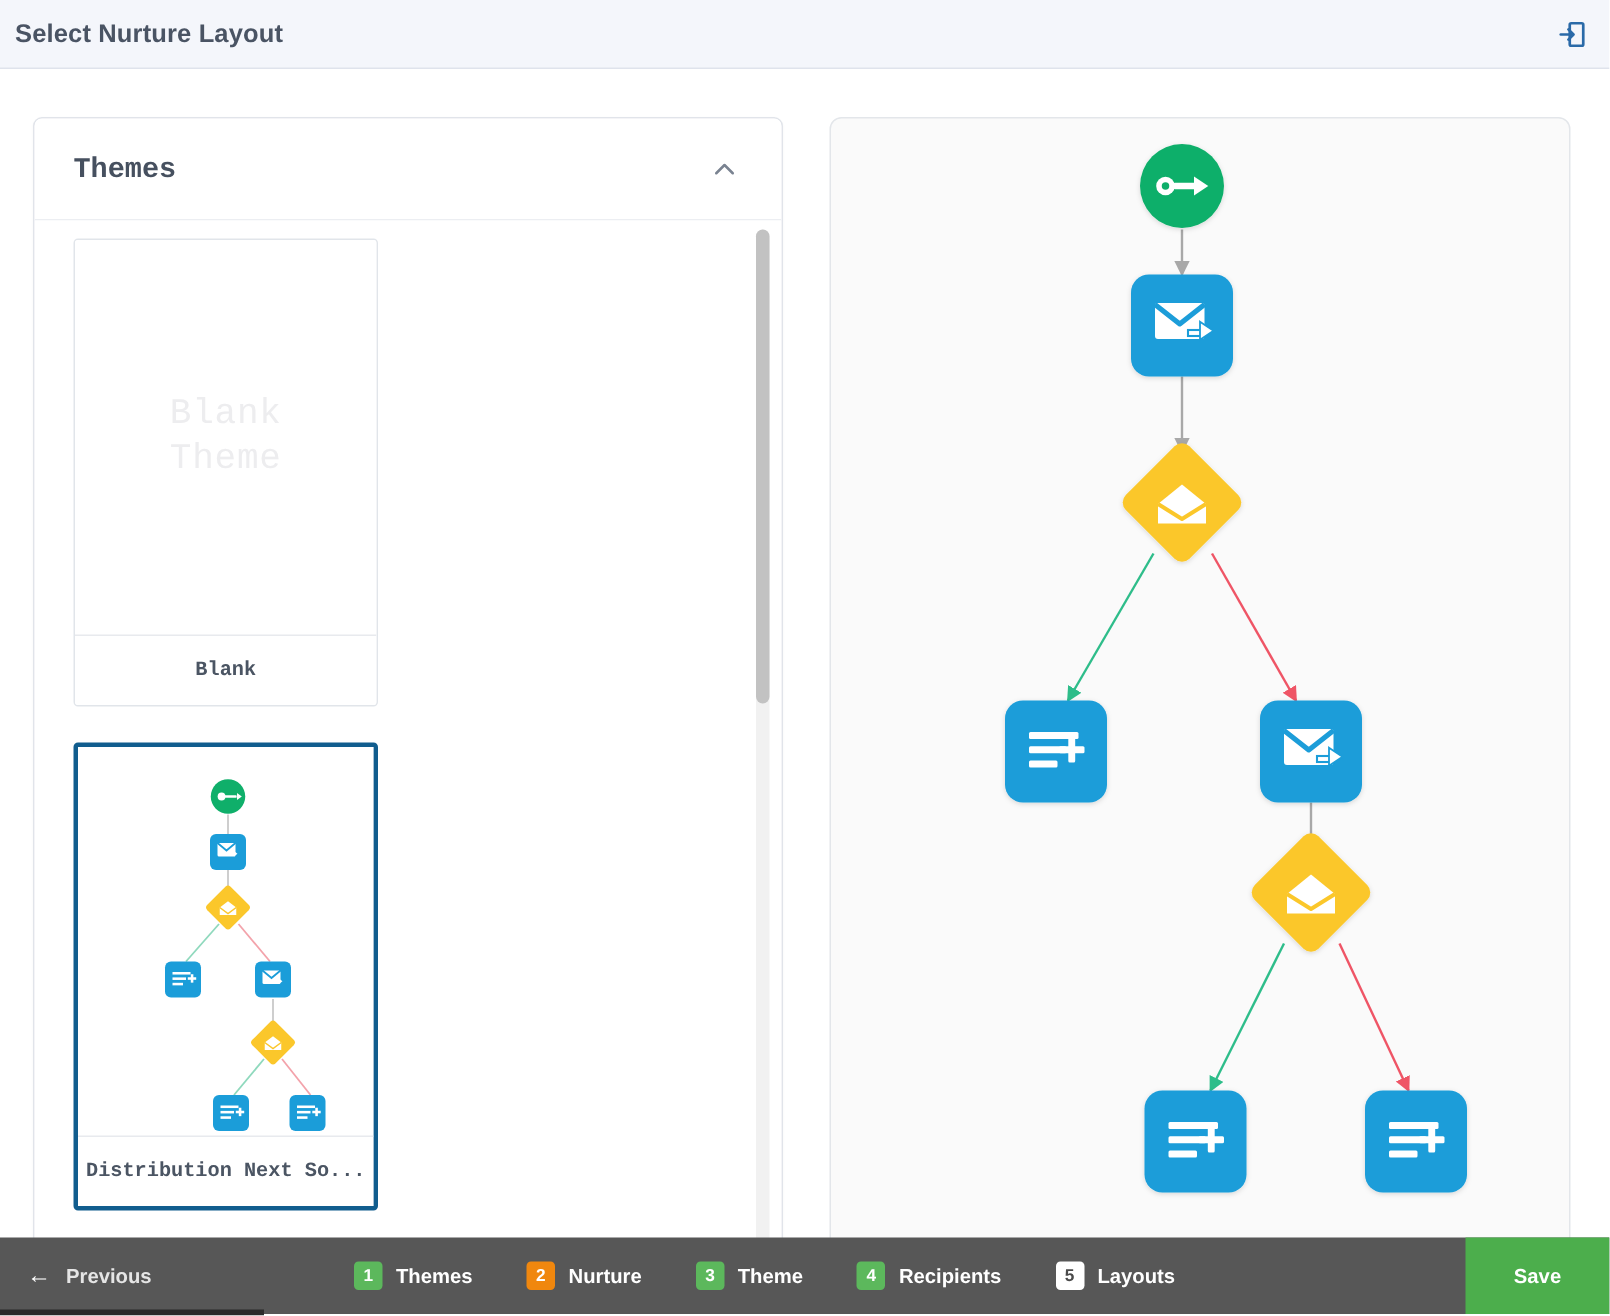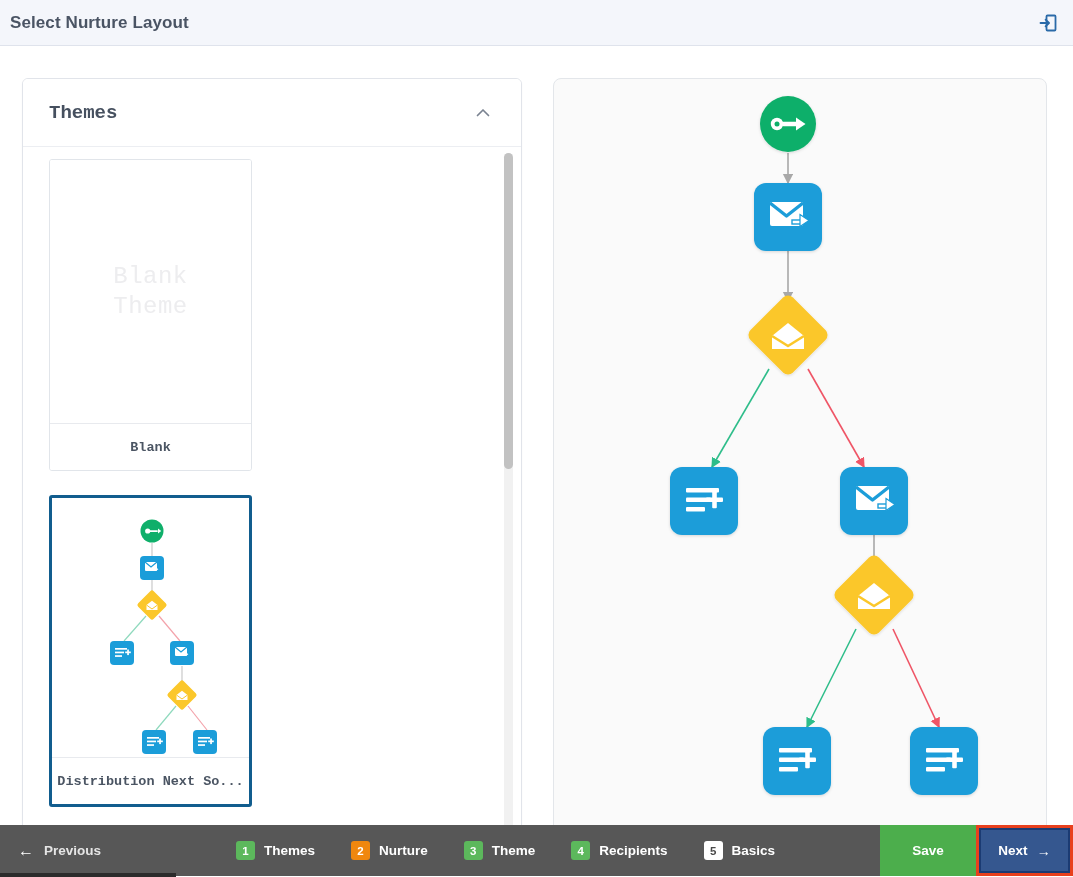--- a/index.html
+++ b/index.html
@@ -491,29 +491,23 @@
       <div class="step">
         <span class="step-badge green">3</span>
         <span class="step-label">Theme</span>
       </div>
       <div class="step">
         <span class="step-badge green">4</span>
         <span class="step-label">Recipients</span>
       </div>
       <div class="step">
         <span class="step-badge white">5</span>
-        <span class="step-label">Basics</span>
+        <span class="step-label">Layouts</span>
       </div>
     </div>
 
     <div class="btn-save">Save</div>
 
-    <div class="btn-next-wrap">
-      <div class="btn-next">
-        <span>Next</span>
-        <span class="next-arrow">→</span>
-      </div>
-    </div>
   </div>
 
   <div class="status-strip"></div>
 
 </div>
 
 </body></html>

